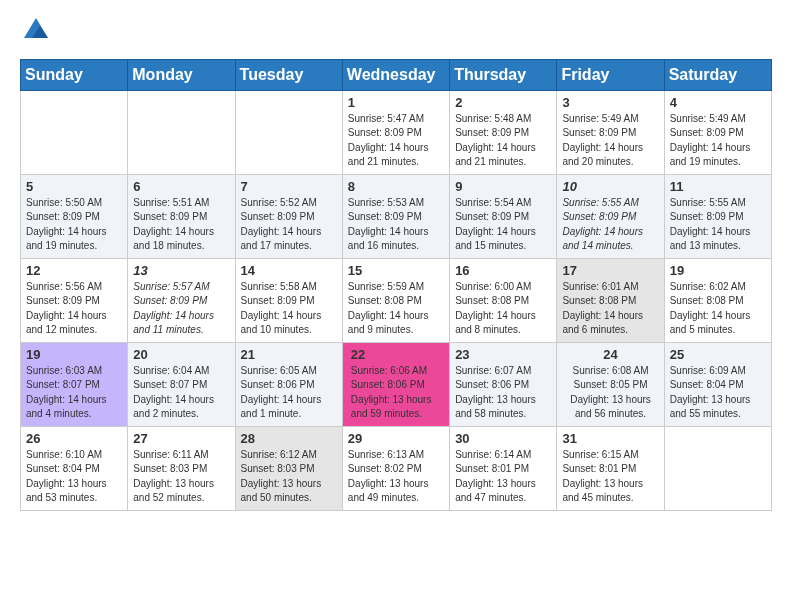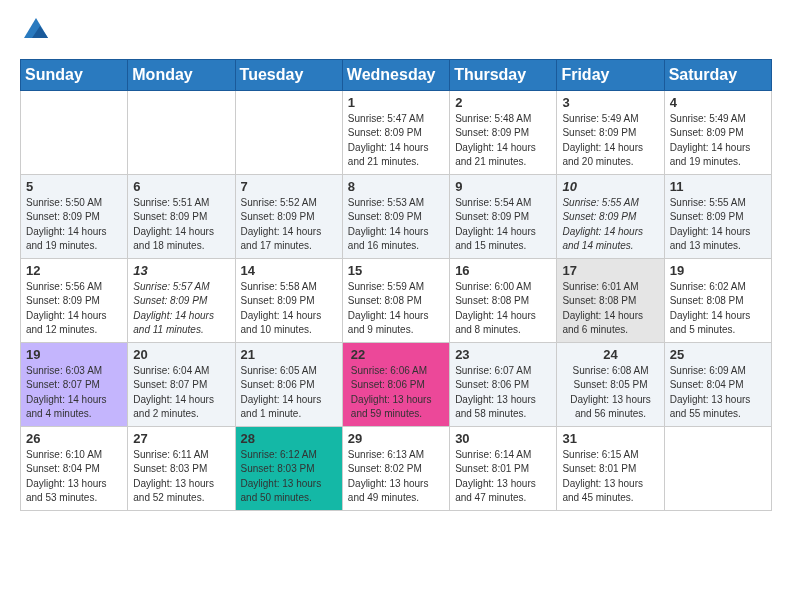--- a/index.html
+++ b/index.html
@@ -251,21 +251,21 @@
         </tr>
         <tr>
           <td style="background: rgb(255, 255, 255);">
             <span class="day-number">26</span>
             <div class="day-info">Sunrise: 6:10 AM<br>Sunset: 8:04 PM<br>Daylight: 13 hours<br>and 53 minutes.</div>
           </td>
           <td style="background: rgb(255, 255, 255);">
             <span class="day-number">27</span>
             <div class="day-info">Sunrise: 6:11 AM<br>Sunset: 8:03 PM<br>Daylight: 13 hours<br>and 52 minutes.</div>
           </td>
-          <td style="background: #14b8a6;">
+          <td style="background: #e5e5e5;">
             <span class="day-number">28</span>
             <div class="day-info">Sunrise: 6:12 AM<br>Sunset: 8:03 PM<br>Daylight: 13 hours<br>and 50 minutes.</div>
           </td>
           <td style="background: rgb(255, 255, 255);">
             <span class="day-number">29</span>
             <div class="day-info">Sunrise: 6:13 AM<br>Sunset: 8:02 PM<br>Daylight: 13 hours<br>and 49 minutes.</div>
           </td>
           <td style="background: rgb(255, 255, 255);">
             <span class="day-number">30</span>
             <div class="day-info">Sunrise: 6:14 AM<br>Sunset: 8:01 PM<br>Daylight: 13 hours<br>and 47 minutes.</div>

